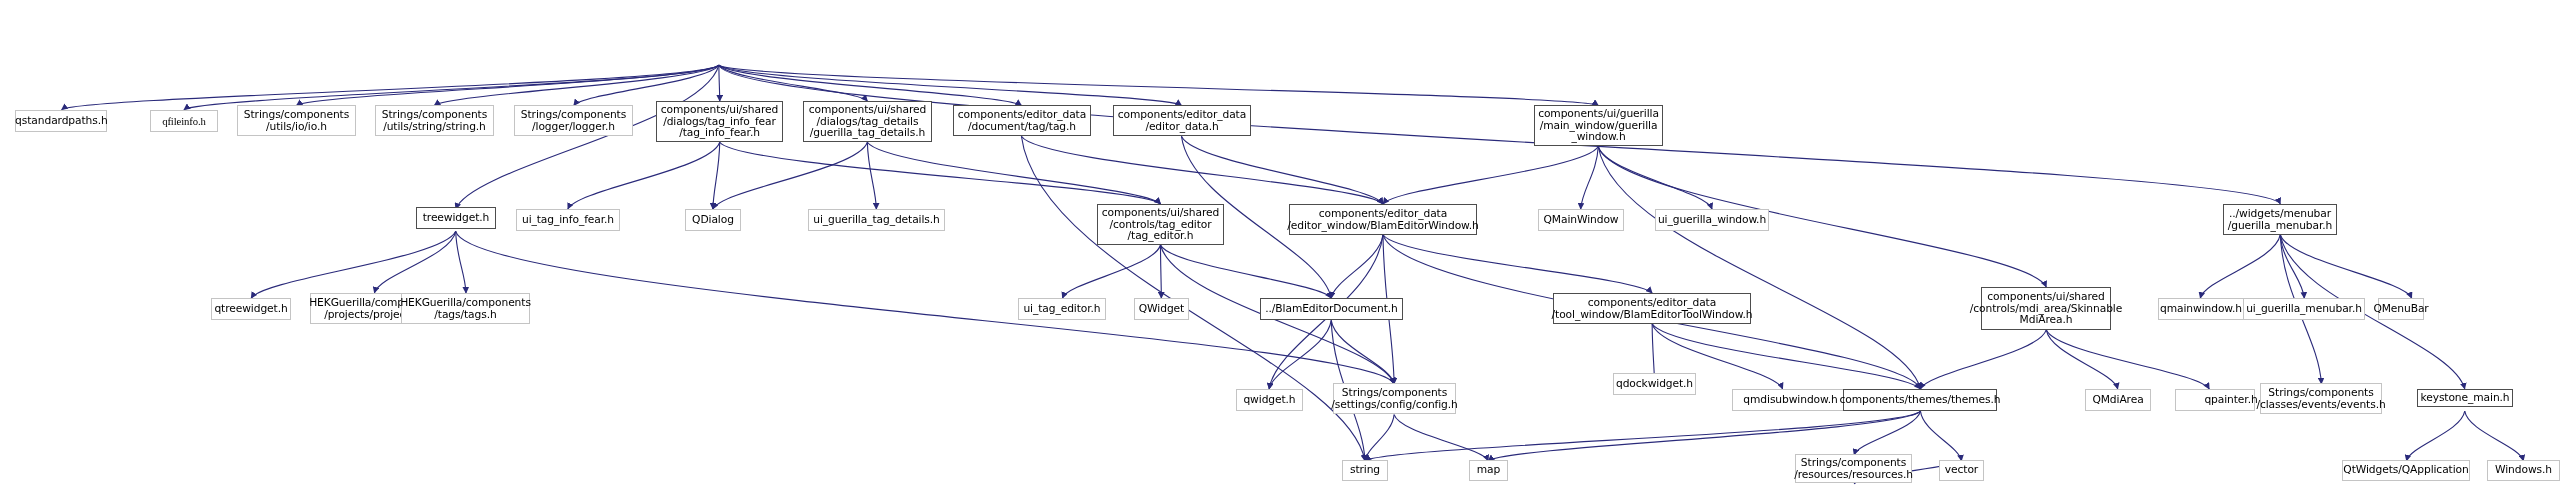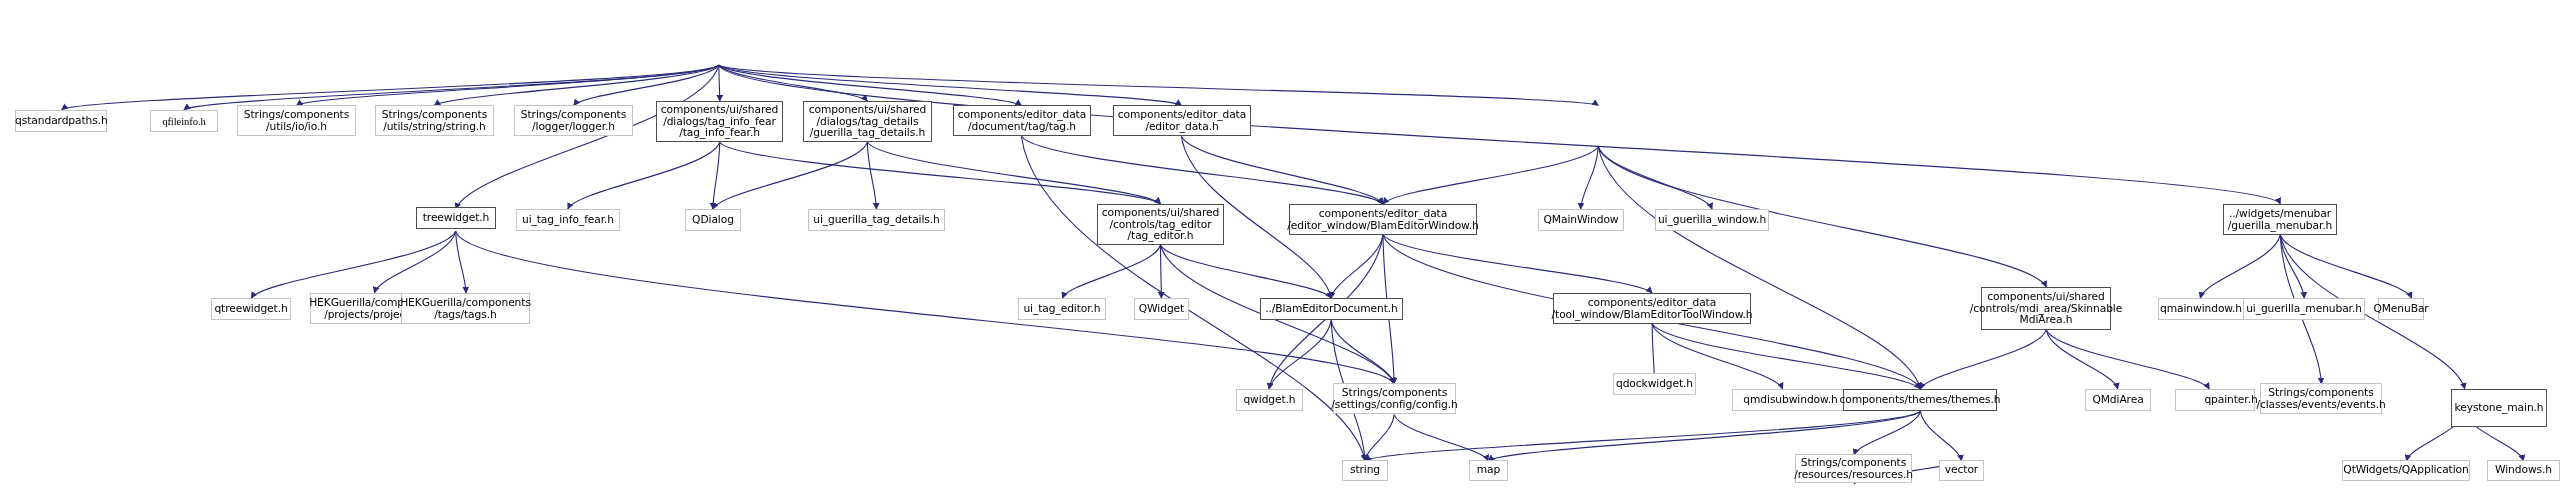--- a/index.html
+++ b/index.html
@@ -141,20 +141,23 @@
     <div class="node solid" style="left: 656px; top: 101px; width: 127px; height: 41px;"><span>components/ui/shared
 /dialogs/tag_info_fear
 /tag_info_fear.h</span></div>
     <div class="node solid" style="left: 803px; top: 101px; width: 129px; height: 41px;"><span>components/ui/shared
 /dialogs/tag_details
 /guerilla_tag_details.h</span></div>
     <div class="node solid" style="left: 953px; top: 105px; width: 138px; height: 31px;"><span>components/editor_data
 /document/tag/tag.h</span></div>
     <div class="node solid" style="left: 1113px; top: 105px; width: 138px; height: 31px;"><span>components/editor_data
 /editor_data.h</span></div>
+    <div class="node solid" style="left: 1534px; top: 105px; width: 129px; height: 41px;"><span>components/ui/guerilla
+/main_window/guerilla
+_window.h</span></div>
     <div class="node solid" style="left: 416px; top: 207px; width: 80px; height: 22px;"><span>treewidget.h</span></div>
     <div class="node " style="left: 516px; top: 209px; width: 104px; height: 22px;"><span>ui_tag_info_fear.h</span></div>
     <div class="node " style="left: 685px; top: 209px; width: 56px; height: 22px; align-items: center;"><span>QDialog</span></div>
     <div class="node " style="left: 808px; top: 209px; width: 137px; height: 22px;"><span>ui_guerilla_tag_details.h</span></div>
     <div class="node solid" style="left: 1097px; top: 204px; width: 127px; height: 41px;"><span>components/ui/shared
 /controls/tag_editor
 /tag_editor.h</span></div>
     <div class="node solid" style="left: 1289px; top: 204px; width: 188px; height: 31px;"><span>components/editor_data
 /editor_window/BlamEditorWindow.h</span></div>
     <div class="node " style="left: 1538px; top: 209px; width: 86px; height: 22px;"><span>QMainWindow</span></div>
@@ -180,21 +183,21 @@
     <div class="node " style="left: 1236px; top: 389px; width: 67px; height: 22px;"><span>qwidget.h</span></div>
     <div class="node " style="left: 1333px; top: 383px; width: 123px; height: 31px;"><span>Strings/components
 /settings/config/config.h</span></div>
     <div class="node " style="left: 1613px; top: 373px; width: 83px; height: 22px;"><span>qdockwidget.h</span></div>
     <div class="node " style="left: 1732px; top: 389px; width: 117px; height: 22px;"><span>qmdisubwindow.h</span></div>
     <div class="node solid" style="left: 1843px; top: 389px; width: 154px; height: 22px;"><span>components/themes/themes.h</span></div>
     <div class="node " style="left: 2085px; top: 389px; width: 66px; height: 22px;"><span>QMdiArea</span></div>
     <div class="node " style="left: 2175px; top: 389px; width: 80px; height: 22px; padding-left: 32px;"><span>qpainter.h</span></div>
     <div class="node " style="left: 2260px; top: 383px; width: 122px; height: 31px;"><span>Strings/components
 /classes/events/events.h</span></div>
-    <div class="node solid" style="left: 2417px; top: 389px; width: 96px; height: 38px; margin-left: 34px;"><span>keystone_main.h</span></div>
+    <div class="node solid" style="left: 2417px; top: 389px; width: 96px; height: 18px;"><span>keystone_main.h</span></div>
     <div class="node " style="left: 1342px; top: 460px; width: 46px; height: 20.5px;"><span>string</span></div>
     <div class="node " style="left: 1469px; top: 460px; width: 39px; height: 20.5px;"><span>map</span></div>
     <div class="node " style="left: 1795px; top: 454px; width: 117px; height: 29px;"><span>Strings/components
 /resources/resources.h</span></div>
     <div class="node " style="left: 1939px; top: 460px; width: 45px; height: 20.5px;"><span>vector</span></div>
     <div class="node " style="left: 2342px; top: 460px; width: 128px; height: 20.5px;"><span>QtWidgets/QApplication</span></div>
     <div class="node " style="left: 2487px; top: 460px; width: 73px; height: 20.5px;"><span>Windows.h</span></div>
   </div>
 
 

